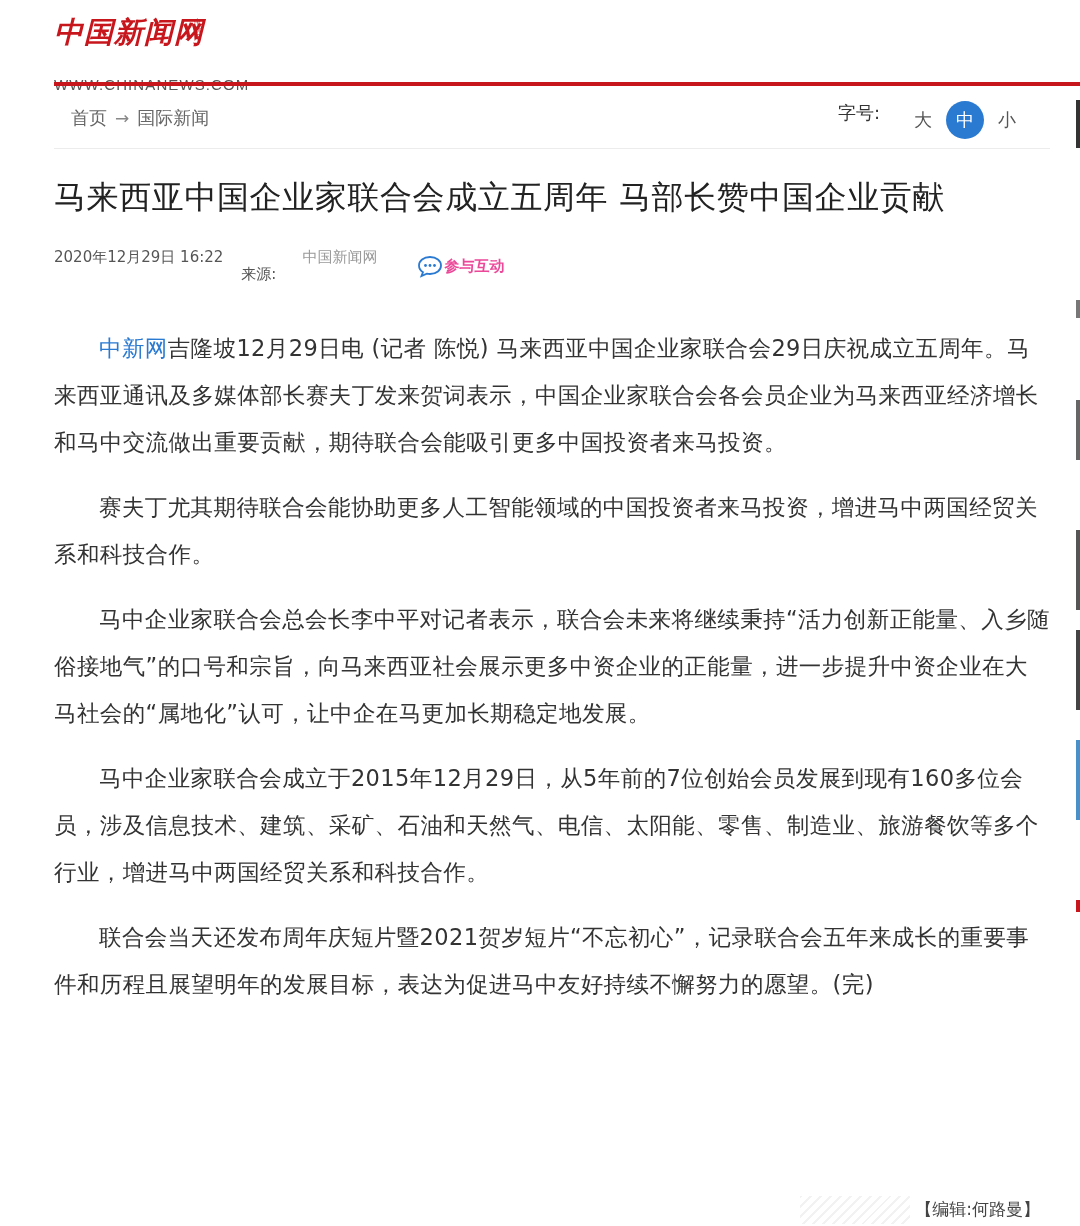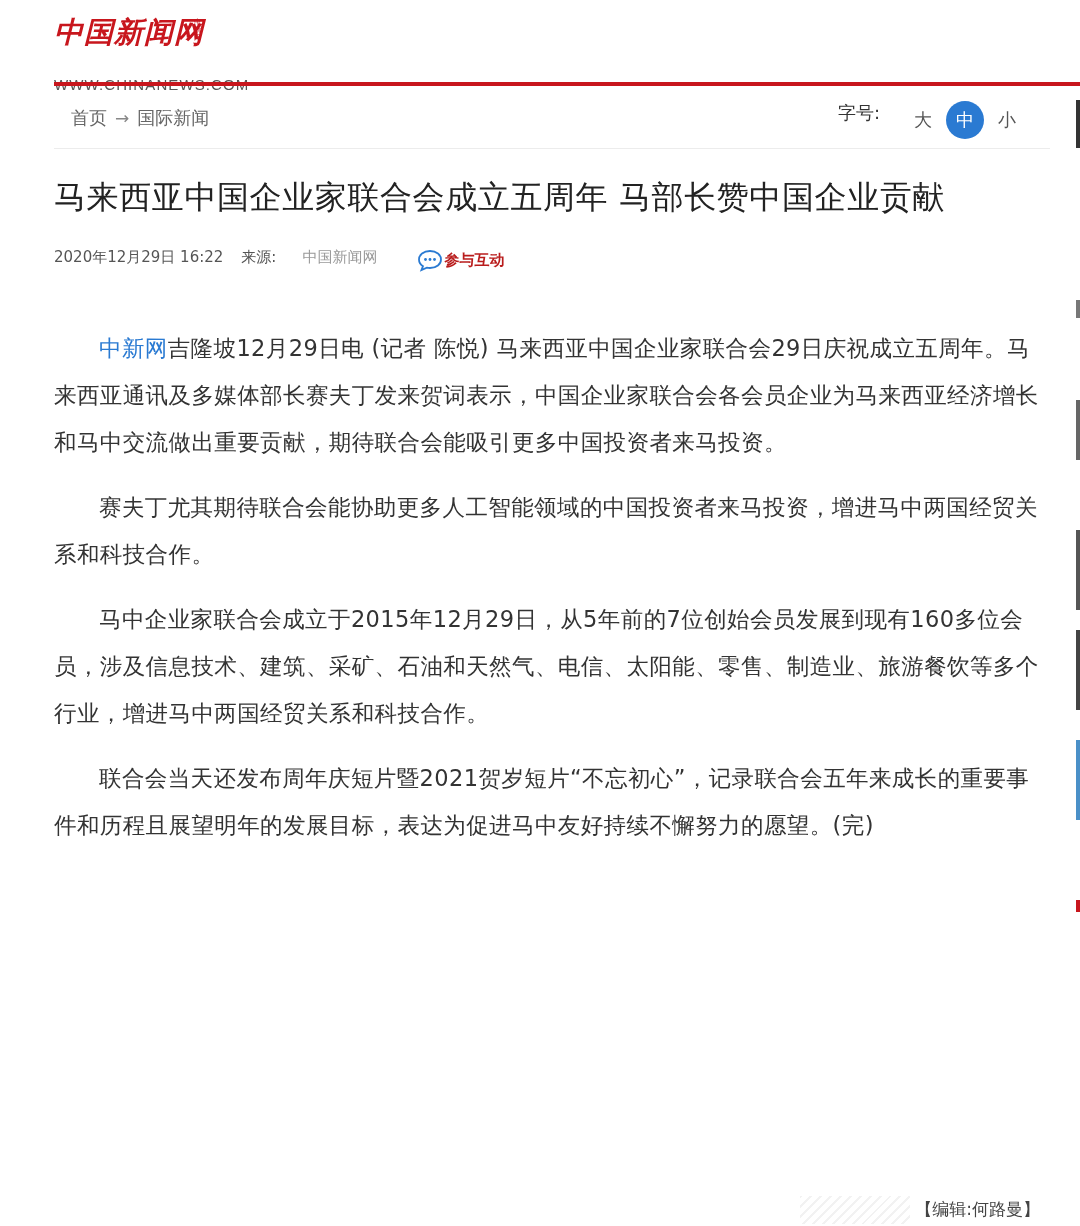--- a/index.html
+++ b/index.html
@@ -122,26 +122,26 @@
     }
     .meta {
       position: absolute;
       left: 54px;
       top: 248px;
       display: flex;
       font-size: 15px;
       color: #555555;
     }
     .meta .date { margin-right: 18px; }
-    .meta .src-label { margin-right: 26px; }
+    .meta .src-label { margin-right: 26px; margin-top: 17px; }
     .meta .src { color: #999999; margin-right: 40px; }
     .meta .interact {
       display: flex;
       align-items: center;
-      color: #b91c1c;
+      color: #ec4899;
       font-weight: bold;
     }
     .meta .interact svg { margin-right: 1px; }
     .article {
       position: absolute;
       left: 54px;
       top: 325px;
       width: 996px;
     }
     .article p {
@@ -215,18 +215,19 @@
       <circle cx="13" cy="11.5" r="1.4" fill="#2a7ad2"></circle>
       <circle cx="17.5" cy="11.5" r="1.4" fill="#2a7ad2"></circle>
     </svg>
     <span>参与互动</span>
   </span>
 </div>
 
 <div class="article">
   <p><span class="lead-src">中新网</span><span>吉隆坡12月29日电 (记者 陈悦) 马来西亚中国企业家联合会29日庆祝成立五周年。马来西亚通讯及多媒体部长赛夫丁发来贺词表示，中国企业家联合会各会员企业为马来西亚经济增长和马中交流做出重要贡献，期待联合会能吸引更多中国投资者来马投资。</span></p>
   <p>赛夫丁尤其期待联合会能协助更多人工智能领域的中国投资者来马投资，增进马中两国经贸关系和科技合作。</p>
+  <p>马中企业家联合会总会长李中平对记者表示，联合会未来将继续秉持“活力创新正能量、入乡随俗接地气”的口号和宗旨，向马来西亚社会展示更多中资企业的正能量，进一步提升中资企业在大马社会的“属地化”认可，让中企在马更加长期稳定地发展。</p>
   <p>马中企业家联合会成立于2015年12月29日，从5年前的7位创始会员发展到现有160多位会员，涉及信息技术、建筑、采矿、石油和天然气、电信、太阳能、零售、制造业、旅游餐饮等多个行业，增进马中两国经贸关系和科技合作。</p>
   <p>联合会当天还发布周年庆短片暨2021贺岁短片“不忘初心”，记录联合会五年来成长的重要事件和历程且展望明年的发展目标，表达为促进马中友好持续不懈努力的愿望。(完)</p>
 </div>
 
 <div class="hatch"></div>
 <div class="editor">【编辑:何路曼】</div>
 
 </body></html>

